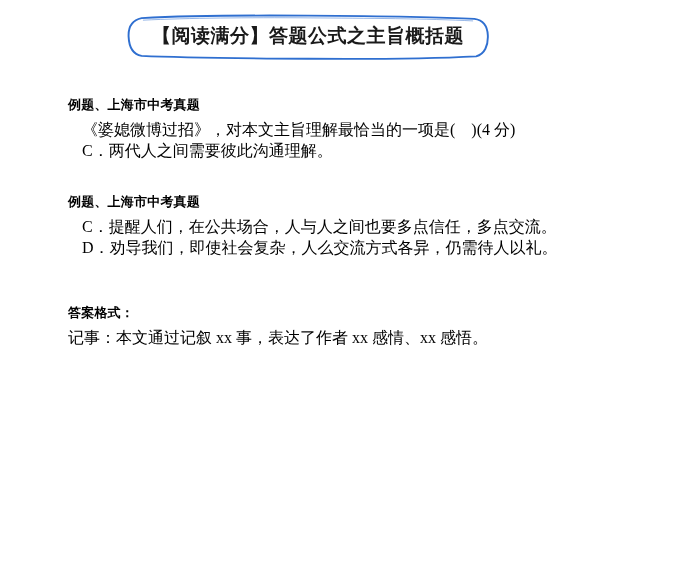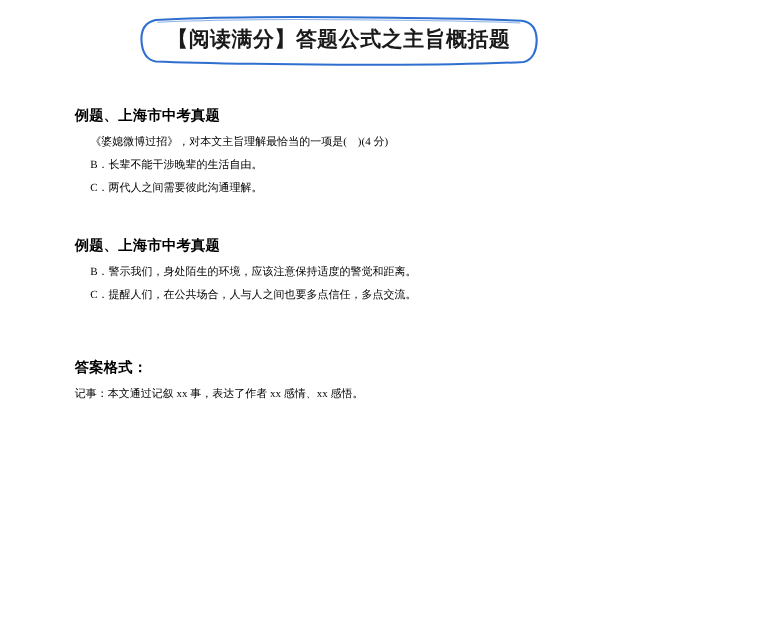--- a/index.html
+++ b/index.html
@@ -63,21 +63,21 @@
   }
   .section-heading {
     font-family: "Liberation Sans", "DejaVu Sans", sans-serif;
     font-size: 13px;
     font-weight: bold;
     color: #000000;
     margin-bottom: 5px;
     letter-spacing: 0.2px;
   }
   .line {
-    font-size: 10px;
+    font-size: 16px;
     line-height: 21px;
     color: #000000;
     white-space: pre-wrap;
   }
   .line.indent {
     padding-left: 14px;
   }
   .block-gap { height: 14px; }
 </style>
 </head>
@@ -93,30 +93,29 @@
       </svg>
       <span class="title-text">【阅读满分】答题公式之主旨概括题</span>
     </div>
   </div>
 
   <div class="content">
 
     <div class="section">
       <div class="section-heading">例题、上海市中考真题</div>
       <div class="line indent">《婆媳微博过招》，对本文主旨理解最恰当的一项是(    )(4 分)</div>
-      <div class="line indent">B．长辈不能干涉晚辈的生活自由。</div>
       <div class="line indent">C．两代人之间需要彼此沟通理解。</div>
     </div>
 
     <div class="block-gap"></div>
 
     <div class="section">
       <div class="section-heading">例题、上海市中考真题</div>
-      <div class="line indent">B．警示我们，身处陌生的环境，应该注意保持适度的警觉和距离。</div>
       <div class="line indent">C．提醒人们，在公共场合，人与人之间也要多点信任，多点交流。</div>
+      <div class="line indent">D．劝导我们，即使社会复杂，人么交流方式各异，仍需待人以礼。</div>
     </div>
 
     <div class="block-gap"></div>
 
 
     <div class="block-gap"></div>
 
     <div class="section">
       <div class="section-heading">答案格式：</div>
       <div class="line">记事：本文通过记叙 xx 事，表达了作者 xx 感情、xx 感悟。</div>

